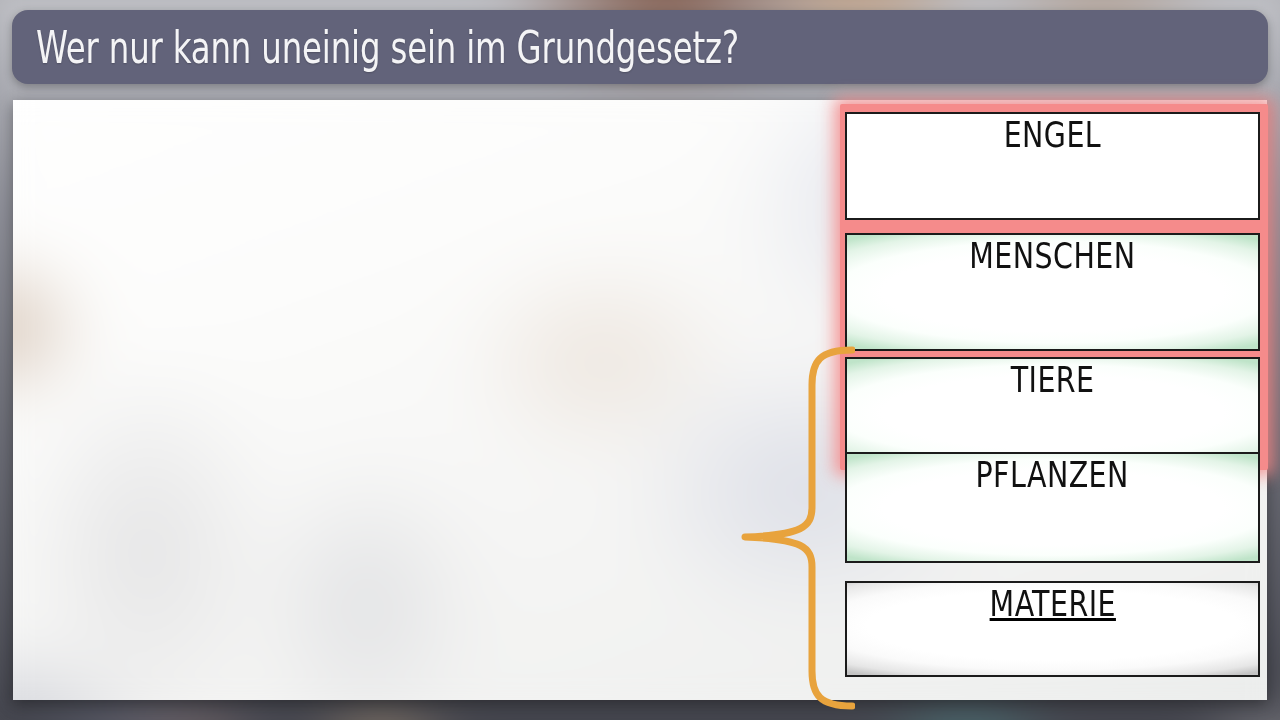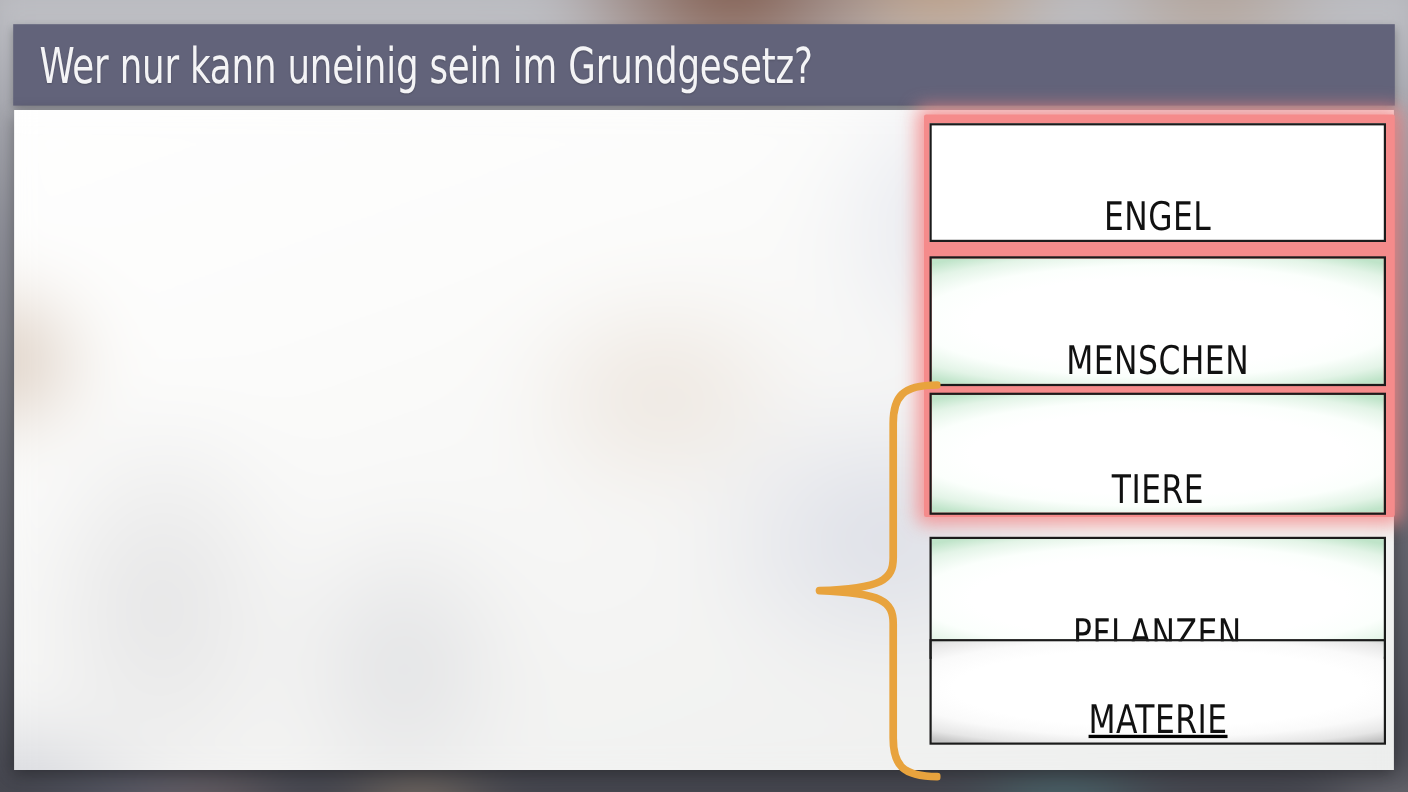--- a/index.html
+++ b/index.html
@@ -35,27 +35,28 @@
       radial-gradient(ellipse 120px 80px at 31% 100%, rgba(214,178,130,0.85) 0%, rgba(214,178,130,0) 70%),
       radial-gradient(ellipse 150px 85px at 74% 100%, rgba(74,150,150,0.9) 0%, rgba(74,150,150,0) 70%),
       radial-gradient(ellipse 140px 90px at 97% 100%, rgba(170,168,172,0.85) 0%, rgba(170,168,172,0) 70%),
       linear-gradient(180deg, #c9c9cc 0%, #b9bac0 9%, #8f9099 30%, #6f7079 55%, #55565f 80%, #3a3b43 100%);
   }
 
   
   #title-bar {
     position: absolute;
     left: 12px;
-    top: 22px;
+    top: 10px;
     width: 1256px;
     height: 74px;
     background: #62637a;
     box-shadow: 0 3px 8px rgba(0,0,0,0.28);
     display: flex;
     align-items: center;
+    border-radius: 16px;
   }
   #title-text {
     color: #f4f4f6;
     font-family: "DejaVu Sans Condensed", "Liberation Sans Narrow", "Liberation Sans", sans-serif;
     font-size: 45px;
     font-weight: 300;
     letter-spacing: -0.2px;
     padding-left: 30px;
     white-space: nowrap;
     transform: scaleX(0.80);
@@ -104,21 +105,21 @@
   }
 
   
   .card {
     position: absolute;
     left: 845px;
     width: 415px;
     border: 2px solid #1b1b1b;
     box-sizing: border-box;
     display: flex;
-    align-items: flex-end;
+    align-items: flex-start;
     justify-content: center;
     background: #ffffff;
   }
   .card-label {
     font-family: "DejaVu Sans Condensed", "Liberation Sans Narrow", "Liberation Sans", sans-serif;
     font-size: 36px;
     font-weight: 400;
     color: #111111;
     letter-spacing: 0.5px;
     transform: scaleX(0.88);
@@ -135,21 +136,21 @@
   }
   
   .card.shadow-grey {
     background:
       radial-gradient(ellipse 78% 66% at 50% 46%, #ffffff 0%, #ffffff 58%, #fafafa 74%, #e6e6e6 90%, #c4c4c4 100%);
   }
 
   #card-0 { top: 112px;  height: 108px; }
   #card-1 { top: 233px;  height: 118px; }
   #card-2 { top: 357px;  height: 111px; }
-  #card-3 { top: 488px;  height: 111px; }
+  #card-3 { top: 452px;  height: 111px; }
   #card-4 { top: 581px;  height: 96px; text-decoration: underline;  }
 
   
   #brace {
     position: absolute;
     left: 740px;
     top: 345px;
     width: 115px;
     height: 366px;
     pointer-events: none;

